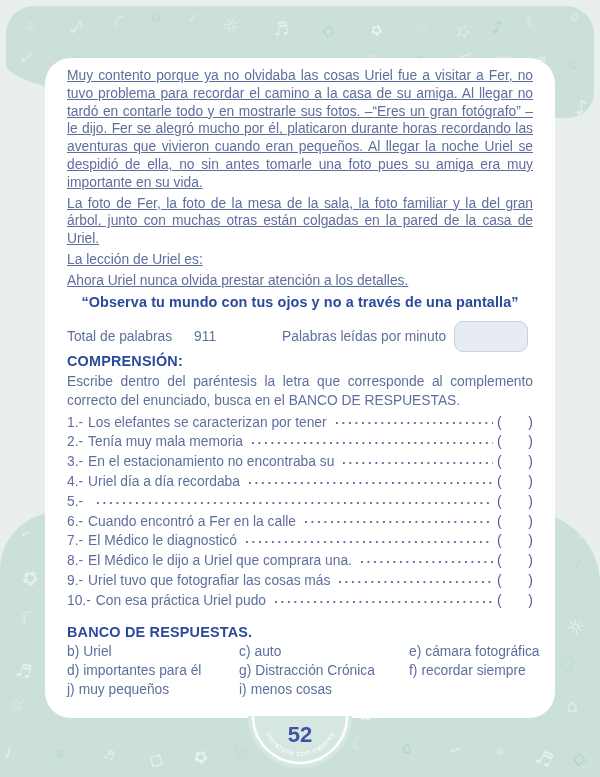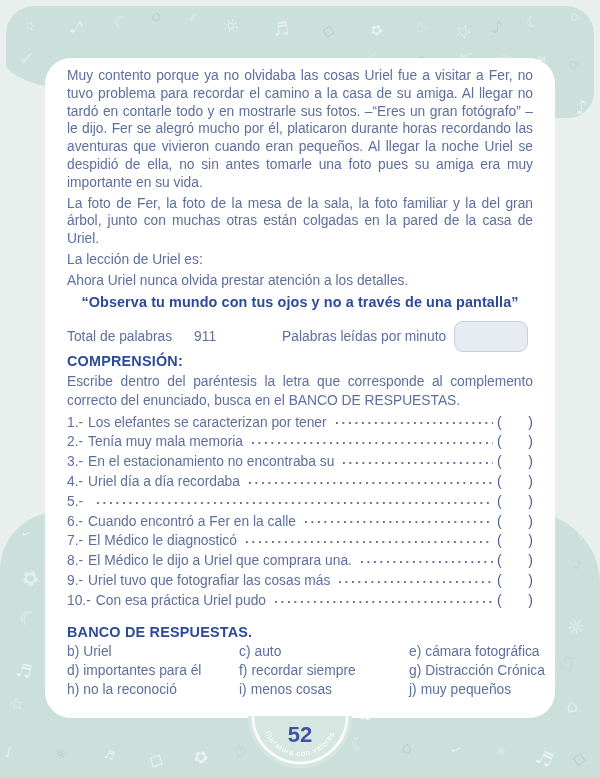--- a/index.html
+++ b/index.html
@@ -26,21 +26,21 @@
     font-family:"DejaVu Sans",sans-serif;pointer-events:none;
   }
   
   .card{
     position:absolute;left:45px;top:58px;width:510px;height:660px;
     background:#ffffff;border-radius:26px;
     padding:9px 22px;box-sizing:border-box;z-index:2;
   }
   .story p{
     font-size:13.8px;line-height:17.8px;color:#5e6f9d;
-    margin:0 0 3px;text-align:justify;
+    margin:0 0 3px;text-align:justify;text-decoration:underline;
   }
   .story p.plain{text-align:left;}
   .quote{
     font-size:14.4px;font-weight:bold;color:#2b4a9c;
     text-align:center;margin:4px 0 0;letter-spacing:.1px;
   }
   .stats-row{
     display:flex;align-items:center;margin-top:11px;
     color:#5e6f9d;font-size:13.8px;
   }
@@ -301,25 +301,24 @@
     </div>
   </div>
 
   <div class="bank">
     <div class="section-heading">BANCO DE RESPUESTAS.</div>
     <div class="bank-grid">
       <span class="option"><span class="opt-key">b)</span><span>Uriel</span></span>
       <span class="option"><span class="opt-key">c)</span><span>auto</span></span>
       <span class="option"><span class="opt-key">e)</span><span>cámara fotográfica</span></span>
       <span class="option"><span class="opt-key">d)</span><span>importantes para él</span></span>
+      <span class="option"><span class="opt-key">g)</span><span>Distracción Crónica</span></span>
       <span class="option"><span class="opt-key">f)</span><span>recordar siempre</span></span>
-      <span class="option"><span class="opt-key">g)</span><span>Distracción Crónica</span></span>
-      <span class="option"><span class="opt-key">h)</span><span>no la reconoció</span></span>
+      <span class="option"><span class="opt-key">j)</span><span>muy pequeños</span></span>
       <span class="option"><span class="opt-key">i)</span><span>menos cosas</span></span>
-      <span class="option"><span class="opt-key">j)</span><span>muy pequeños</span></span>
     </div>
   </div>
 </div>
 
 <svg class="badge" width="120" height="62" viewBox="0 0 120 62">
   <path d="M 8 2 A 52 52 0 0 0 112 2 Z" fill="#d6e7e1"></path>
   <path d="M 13 2 A 47 47 0 0 0 107 2" fill="none" stroke="#ffffff" stroke-width="2.5"></path>
   <path id="arc" d="M 22 4 A 38 38 0 0 0 98 4" fill="none"></path>
   <text x="60" y="28" text-anchor="middle" font-size="22" font-weight="bold" fill="#4152a3" font-family="Liberation Sans, sans-serif">52</text>
   <text font-size="7.6" fill="#ffffff" letter-spacing="0.8" font-family="Liberation Sans, sans-serif">

